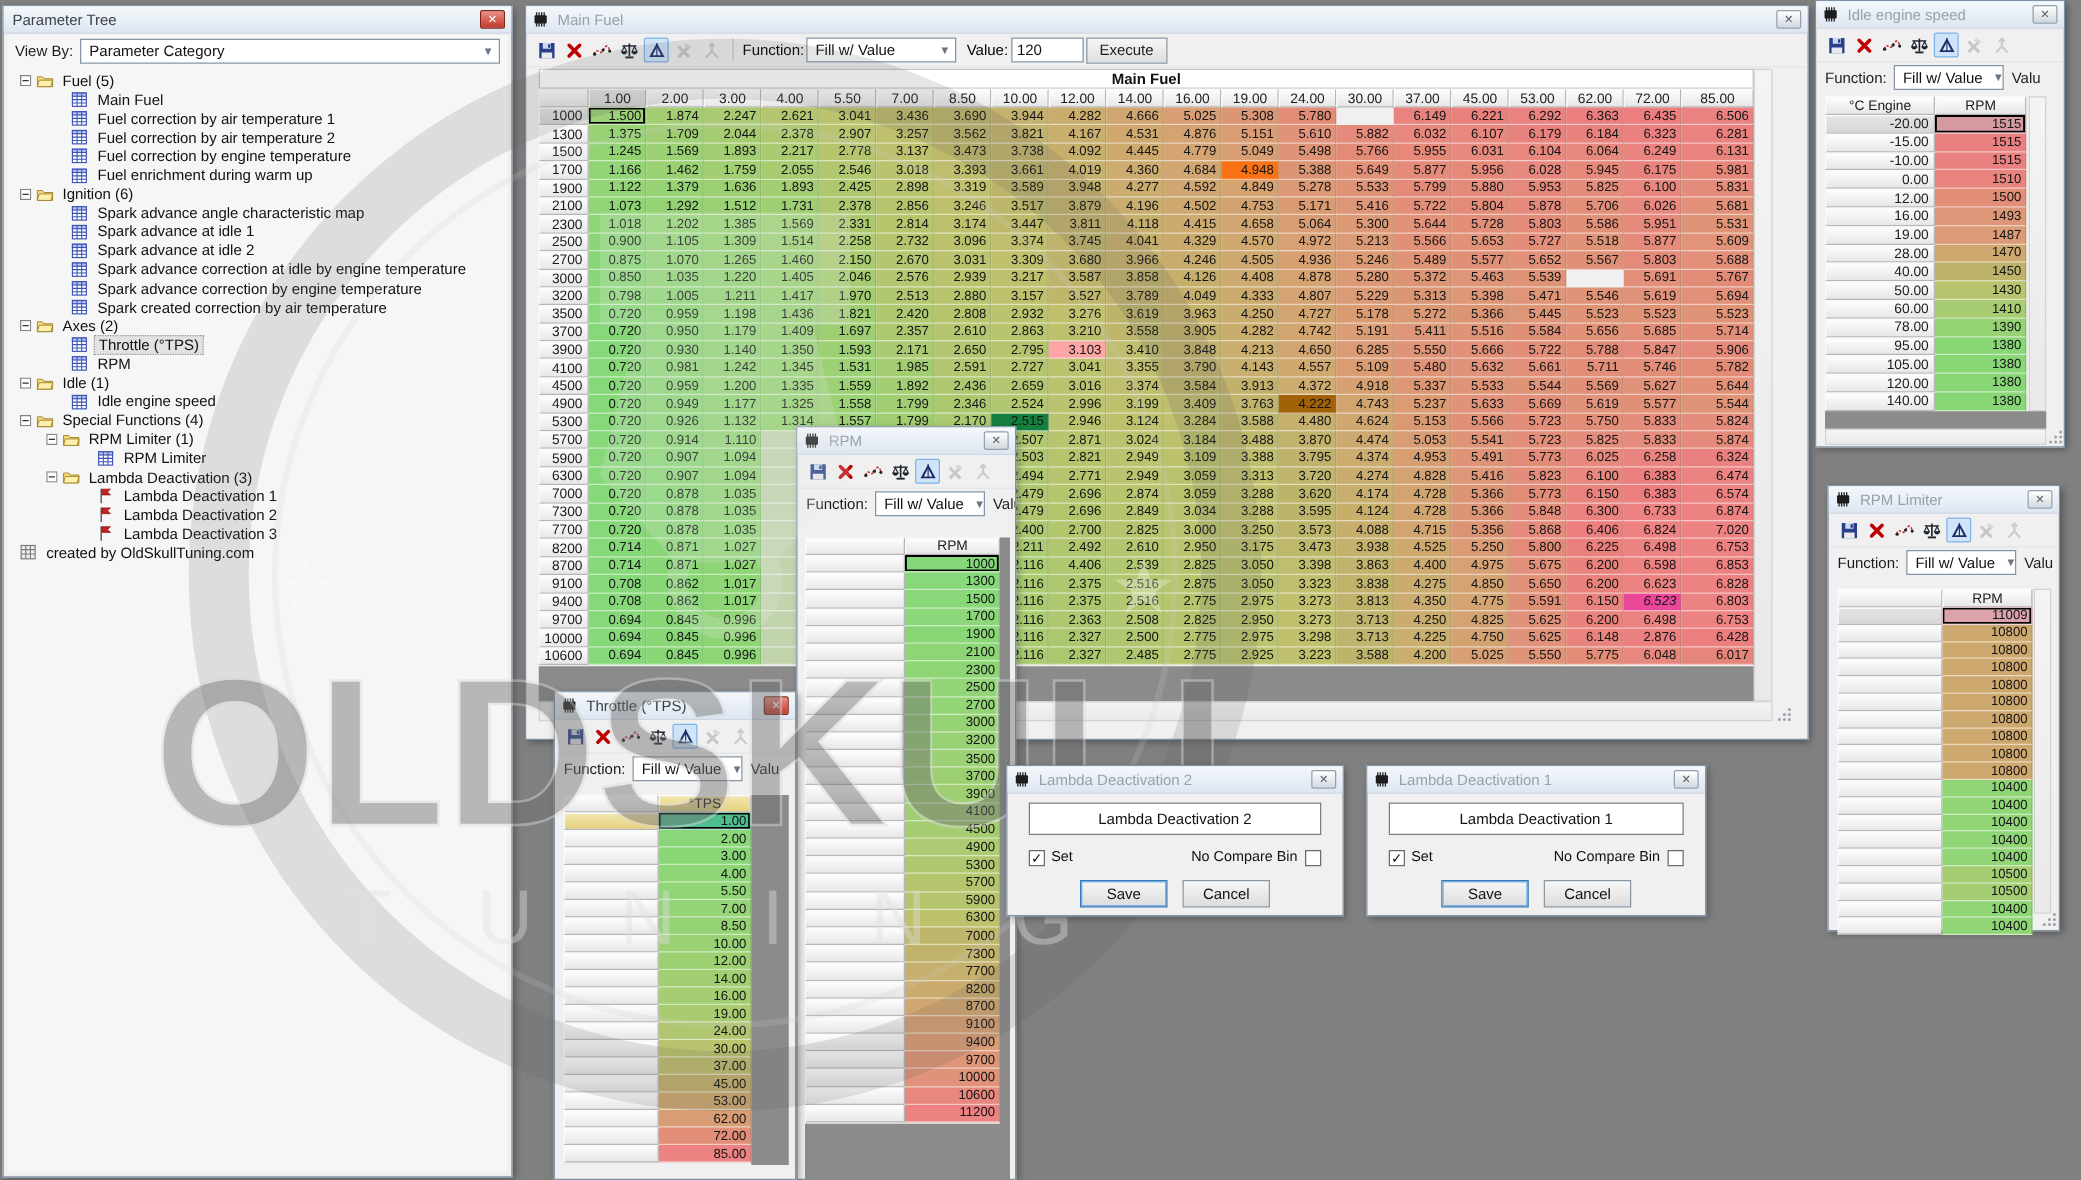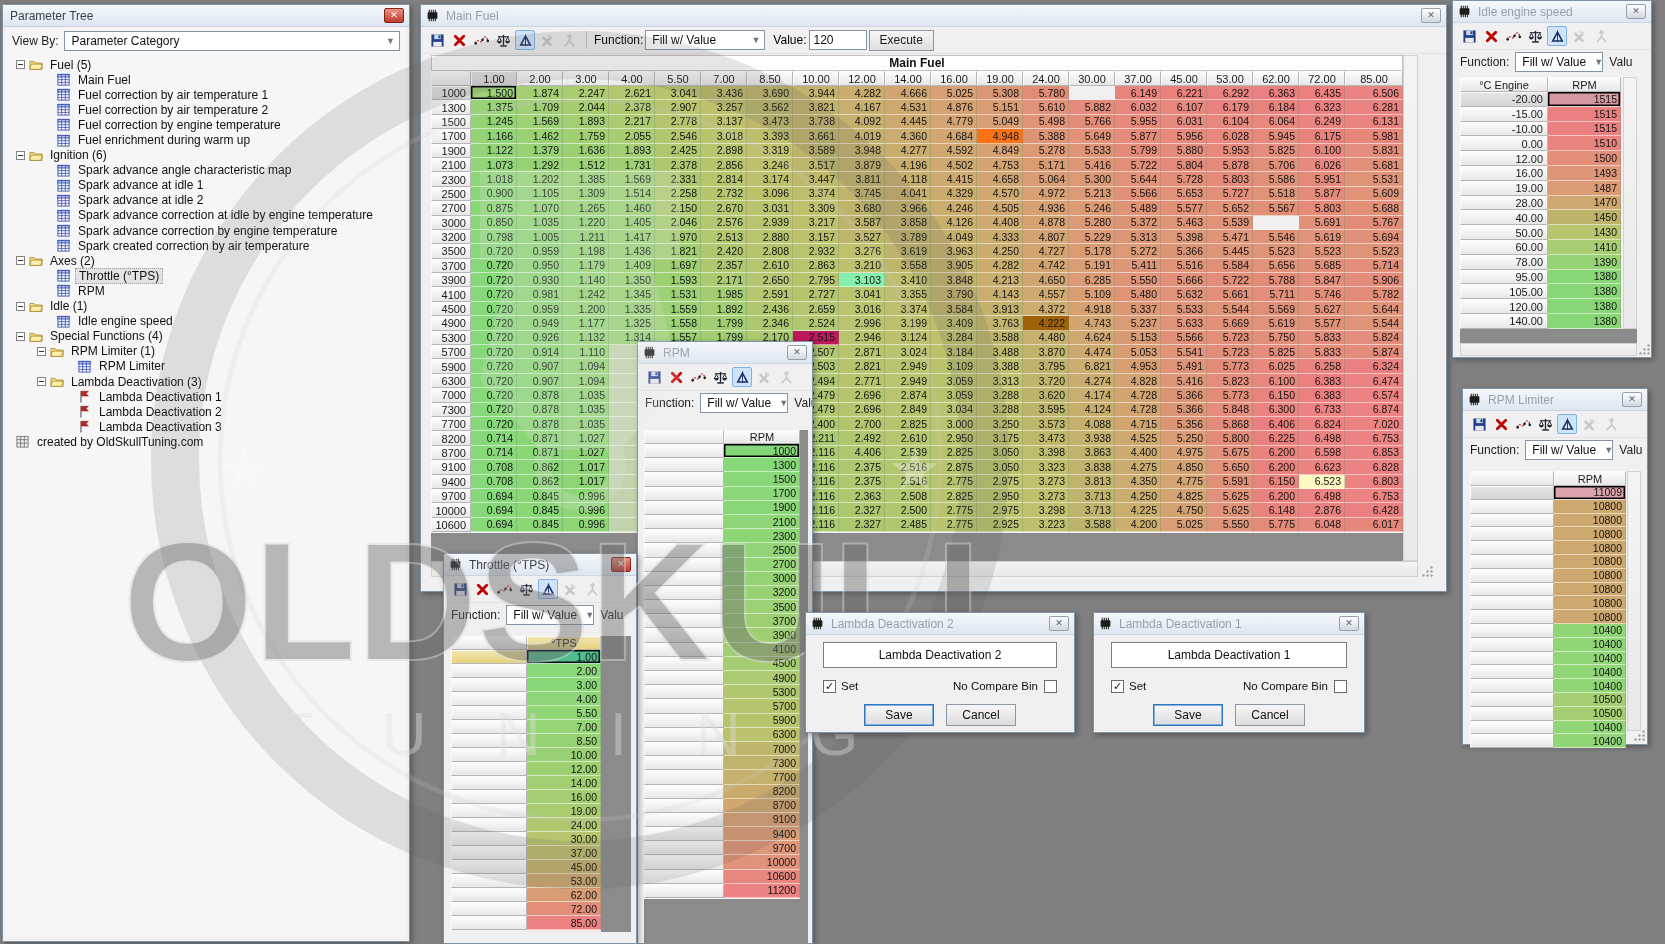--- a/index.html
+++ b/index.html
@@ -747,21 +747,21 @@
         <div class="cell" style="background: rgb(226, 142, 120);">5.714</div>
         <div class="hc num">3900</div>
         <div class="cell" style="background: rgb(135, 216, 121);">0.720</div>
         <div class="cell" style="background: rgb(141, 213, 118);">0.930</div>
         <div class="cell" style="background: rgb(147, 212, 119);">1.140</div>
         <div class="cell" style="background: rgb(151, 210, 116);">1.350</div>
         <div class="cell" style="background: rgb(156, 208, 113);">1.593</div>
         <div class="cell" style="background: rgb(170, 203, 114);">2.171</div>
         <div class="cell" style="background: rgb(180, 198, 113);">2.650</div>
         <div class="cell" style="background: rgb(182, 197, 109);">2.795</div>
-        <div class="cell" style="background: #86efac;">3.103</div>
+        <div class="cell" style="background: #fca5a5;">3.103</div>
         <div class="cell" style="background: rgb(191, 189, 110);">3.410</div>
         <div class="cell" style="background: rgb(193, 178, 108);">3.848</div>
         <div class="cell" style="background: rgb(201, 174, 110);">4.213</div>
         <div class="cell" style="background: rgb(209, 165, 113);">4.650</div>
         <div class="cell" style="background: rgb(219, 155, 118);">6.285</div>
         <div class="cell" style="background: rgb(223, 147, 119);">5.550</div>
         <div class="cell" style="background: rgb(226, 144, 121);">5.666</div>
         <div class="cell" style="background: rgb(226, 142, 120);">5.722</div>
         <div class="cell" style="background: rgb(226, 140, 120);">5.788</div>
         <div class="cell" style="background: rgb(228, 141, 124);">5.847</div>
@@ -830,21 +830,21 @@
         <div class="cell" style="background: rgb(224, 144, 118);">5.577</div>
         <div class="cell" style="background: rgb(223, 147, 119);">5.544</div>
         <div class="hc num">5300</div>
         <div class="cell" style="background: rgb(135, 216, 121);">0.720</div>
         <div class="cell" style="background: rgb(139, 213, 118);">0.926</div>
         <div class="cell" style="background: rgb(146, 212, 119);">1.132</div>
         <div class="cell" style="background: rgb(149, 210, 116);">1.314</div>
         <div class="cell" style="background: rgb(157, 209, 117);">1.557</div>
         <div class="cell" style="background: rgb(162, 206, 115);">1.799</div>
         <div class="cell" style="background: rgb(170, 203, 114);">2.170</div>
-        <div class="cell" style="background: #be185d;">2.515</div>
+        <div class="cell" style="background: #15803d;">2.515</div>
         <div class="cell" style="background: rgb(186, 196, 110);">2.946</div>
         <div class="cell" style="background: rgb(189, 193, 108);">3.124</div>
         <div class="cell" style="background: rgb(192, 192, 109);">3.284</div>
         <div class="cell" style="background: rgb(189, 180, 107);">3.588</div>
         <div class="cell" style="background: rgb(197, 176, 109);">4.480</div>
         <div class="cell" style="background: rgb(209, 167, 113);">4.624</div>
         <div class="cell" style="background: rgb(217, 154, 115);">5.153</div>
         <div class="cell" style="background: rgb(224, 144, 118);">5.566</div>
         <div class="cell" style="background: rgb(226, 142, 120);">5.723</div>
         <div class="cell" style="background: rgb(226, 142, 120);">5.750</div>
@@ -878,21 +878,21 @@
         <div class="cell" style="background: rgb(194, 212, 174);"></div>
         <div class="cell" style="background: rgb(194, 212, 174);"></div>
         <div class="cell" style="background: rgb(194, 212, 174);"></div>
         <div class="cell" style="background: rgb(194, 212, 174);"></div>
         <div class="cell" style="background: rgb(176, 199, 112);">2.503</div>
         <div class="cell" style="background: rgb(183, 196, 110);">2.821</div>
         <div class="cell" style="background: rgb(186, 196, 110);">2.949</div>
         <div class="cell" style="background: rgb(188, 193, 108);">3.109</div>
         <div class="cell" style="background: rgb(191, 189, 110);">3.388</div>
         <div class="cell" style="background: rgb(192, 178, 109);">3.795</div>
-        <div class="cell" style="background: rgb(205, 172, 112);">6.821</div>
+        <div class="cell" style="background: rgb(205, 172, 112);">4.374</div>
         <div class="cell" style="background: rgb(214, 158, 113);">4.953</div>
         <div class="cell" style="background: rgb(223, 148, 119);">5.491</div>
         <div class="cell" style="background: rgb(226, 140, 120);">5.773</div>
         <div class="cell" style="background: rgb(231, 137, 126);">6.025</div>
         <div class="cell" style="background: rgb(234, 132, 129);">6.258</div>
         <div class="cell" style="background: rgb(234, 128, 128);">6.324</div>
         <div class="hc num">6300</div>
         <div class="cell" style="background: rgb(135, 216, 121);">0.720</div>
         <div class="cell" style="background: rgb(138, 214, 118);">0.907</div>
         <div class="cell" style="background: rgb(146, 212, 119);">1.094</div>
@@ -1051,21 +1051,21 @@
         <div class="cell" style="background: rgb(173, 200, 111);">2.375</div>
         <div class="cell" style="background: rgb(177, 199, 112);">2.516</div>
         <div class="cell" style="background: rgb(182, 197, 109);">2.775</div>
         <div class="cell" style="background: rgb(187, 196, 110);">2.975</div>
         <div class="cell" style="background: rgb(192, 192, 109);">3.273</div>
         <div class="cell" style="background: rgb(193, 179, 108);">3.813</div>
         <div class="cell" style="background: rgb(204, 172, 113);">4.350</div>
         <div class="cell" style="background: rgb(212, 165, 115);">4.775</div>
         <div class="cell" style="background: rgb(224, 144, 118);">5.591</div>
         <div class="cell" style="background: rgb(232, 132, 125);">6.150</div>
-        <div class="cell" style="background: #fef9c3;">6.523</div>
+        <div class="cell" style="background: #ec4899; font-style: italic;">6.523</div>
         <div class="cell" style="background: rgb(237, 130, 130);">6.803</div>
         <div class="hc num">9700</div>
         <div class="cell" style="background: rgb(135, 216, 121);">0.694</div>
         <div class="cell" style="background: rgb(137, 214, 118);">0.845</div>
         <div class="cell" style="background: rgb(142, 213, 118);">0.996</div>
         <div class="cell" style="background: rgb(194, 212, 174);"></div>
         <div class="cell" style="background: rgb(194, 212, 174);"></div>
         <div class="cell" style="background: rgb(194, 212, 174);"></div>
         <div class="cell" style="background: rgb(194, 212, 174);"></div>
         <div class="cell" style="background: rgb(169, 204, 113);">2.116</div>

